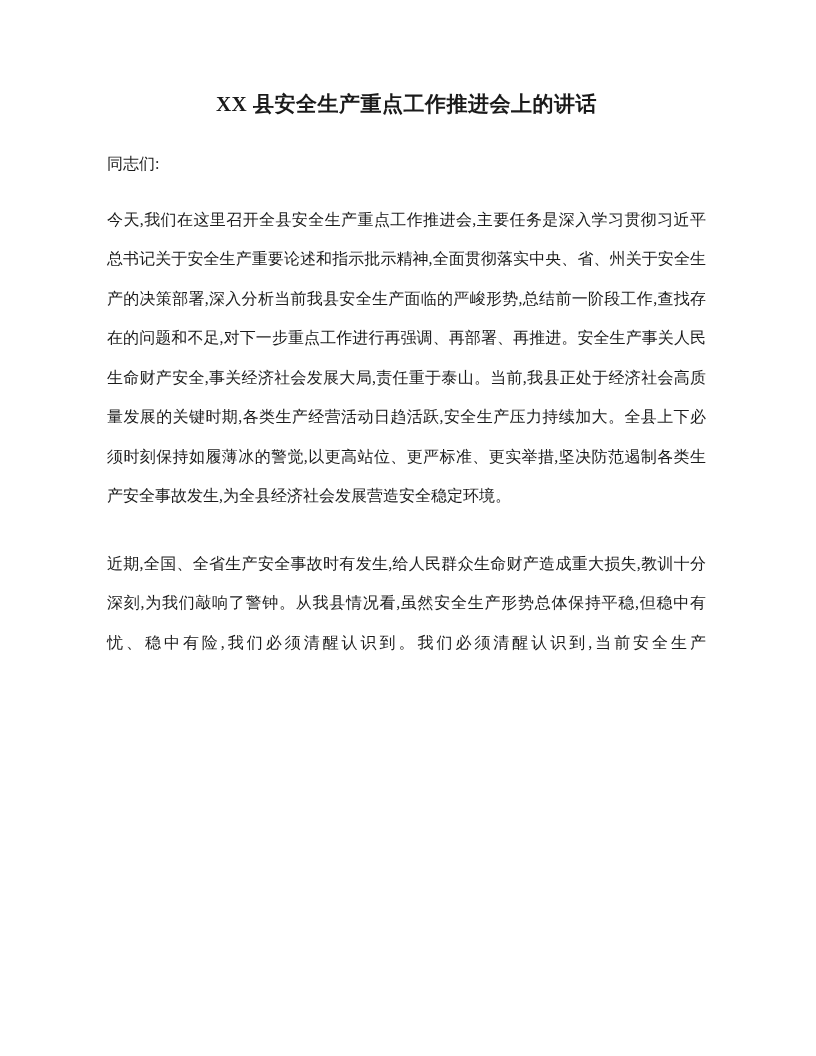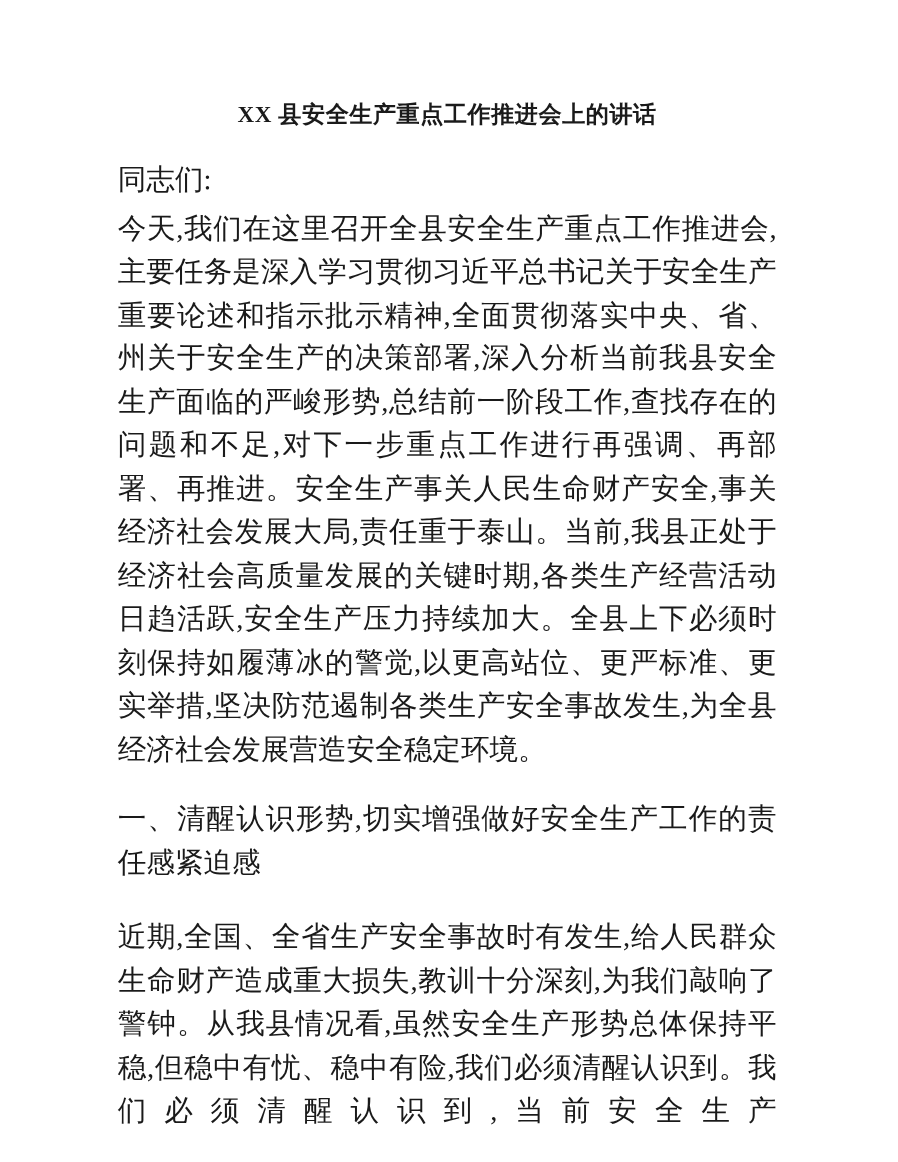--- a/index.html
+++ b/index.html
@@ -23,50 +23,49 @@
   }
   .doc-title {
     font-size: 21px;
     font-weight: bold;
     text-align: center;
     line-height: 40px;
     margin: 0 0 20px 0;
     letter-spacing: 0.5px;
   }
   .para {
-    font-size: 26px;
+    font-size: 16px;
     line-height: 39.5px;
     margin: 0;
     text-align: justify;
     text-justify: inter-ideograph;
     word-break: break-all;
   }
   .salutation {
     margin-top: 20px;
     text-align: left;
   }
   .body-para-1 {
-    margin-top: 4px;
+    margin-top: 16px;
   }
   .section-heading {
     margin-top: 24px;
   }
   .body-para-2 {
     margin-top: 28px;
     text-align-last: justify;
   }
 </style>
 </head>
 <body>
 
 <div class="page">
 
   <h1 class="doc-title">XX 县安全生产重点工作推进会上的讲话</h1>
 
   <p class="para salutation">同志们:</p>
 
   <p class="para body-para-1">今天,我们在这里召开全县安全生产重点工作推进会,主要任务是深入学习贯彻习近平总书记关于安全生产重要论述和指示批示精神,全面贯彻落实中央、省、州关于安全生产的决策部署,深入分析当前我县安全生产面临的严峻形势,总结前一阶段工作,查找存在的问题和不足,对下一步重点工作进行再强调、再部署、再推进。安全生产事关人民生命财产安全,事关经济社会发展大局,责任重于泰山。当前,我县正处于经济社会高质量发展的关键时期,各类生产经营活动日趋活跃,安全生产压力持续加大。全县上下必须时刻保持如履薄冰的警觉,以更高站位、更严标准、更实举措,坚决防范遏制各类生产安全事故发生,为全县经济社会发展营造安全稳定环境。</p>
 
-  <p class="para section-heading">一、清醒认识形势,切实增强做好安全生产工作的责任感紧迫感</p>
 
   <p class="para body-para-2">近期,全国、全省生产安全事故时有发生,给人民群众生命财产造成重大损失,教训十分深刻,为我们敲响了警钟。从我县情况看,虽然安全生产形势总体保持平稳,但稳中有忧、稳中有险,我们必须清醒认识到。我们必须清醒认识到,当前安全生产</p>
 
 </div>
 
 </body></html>

